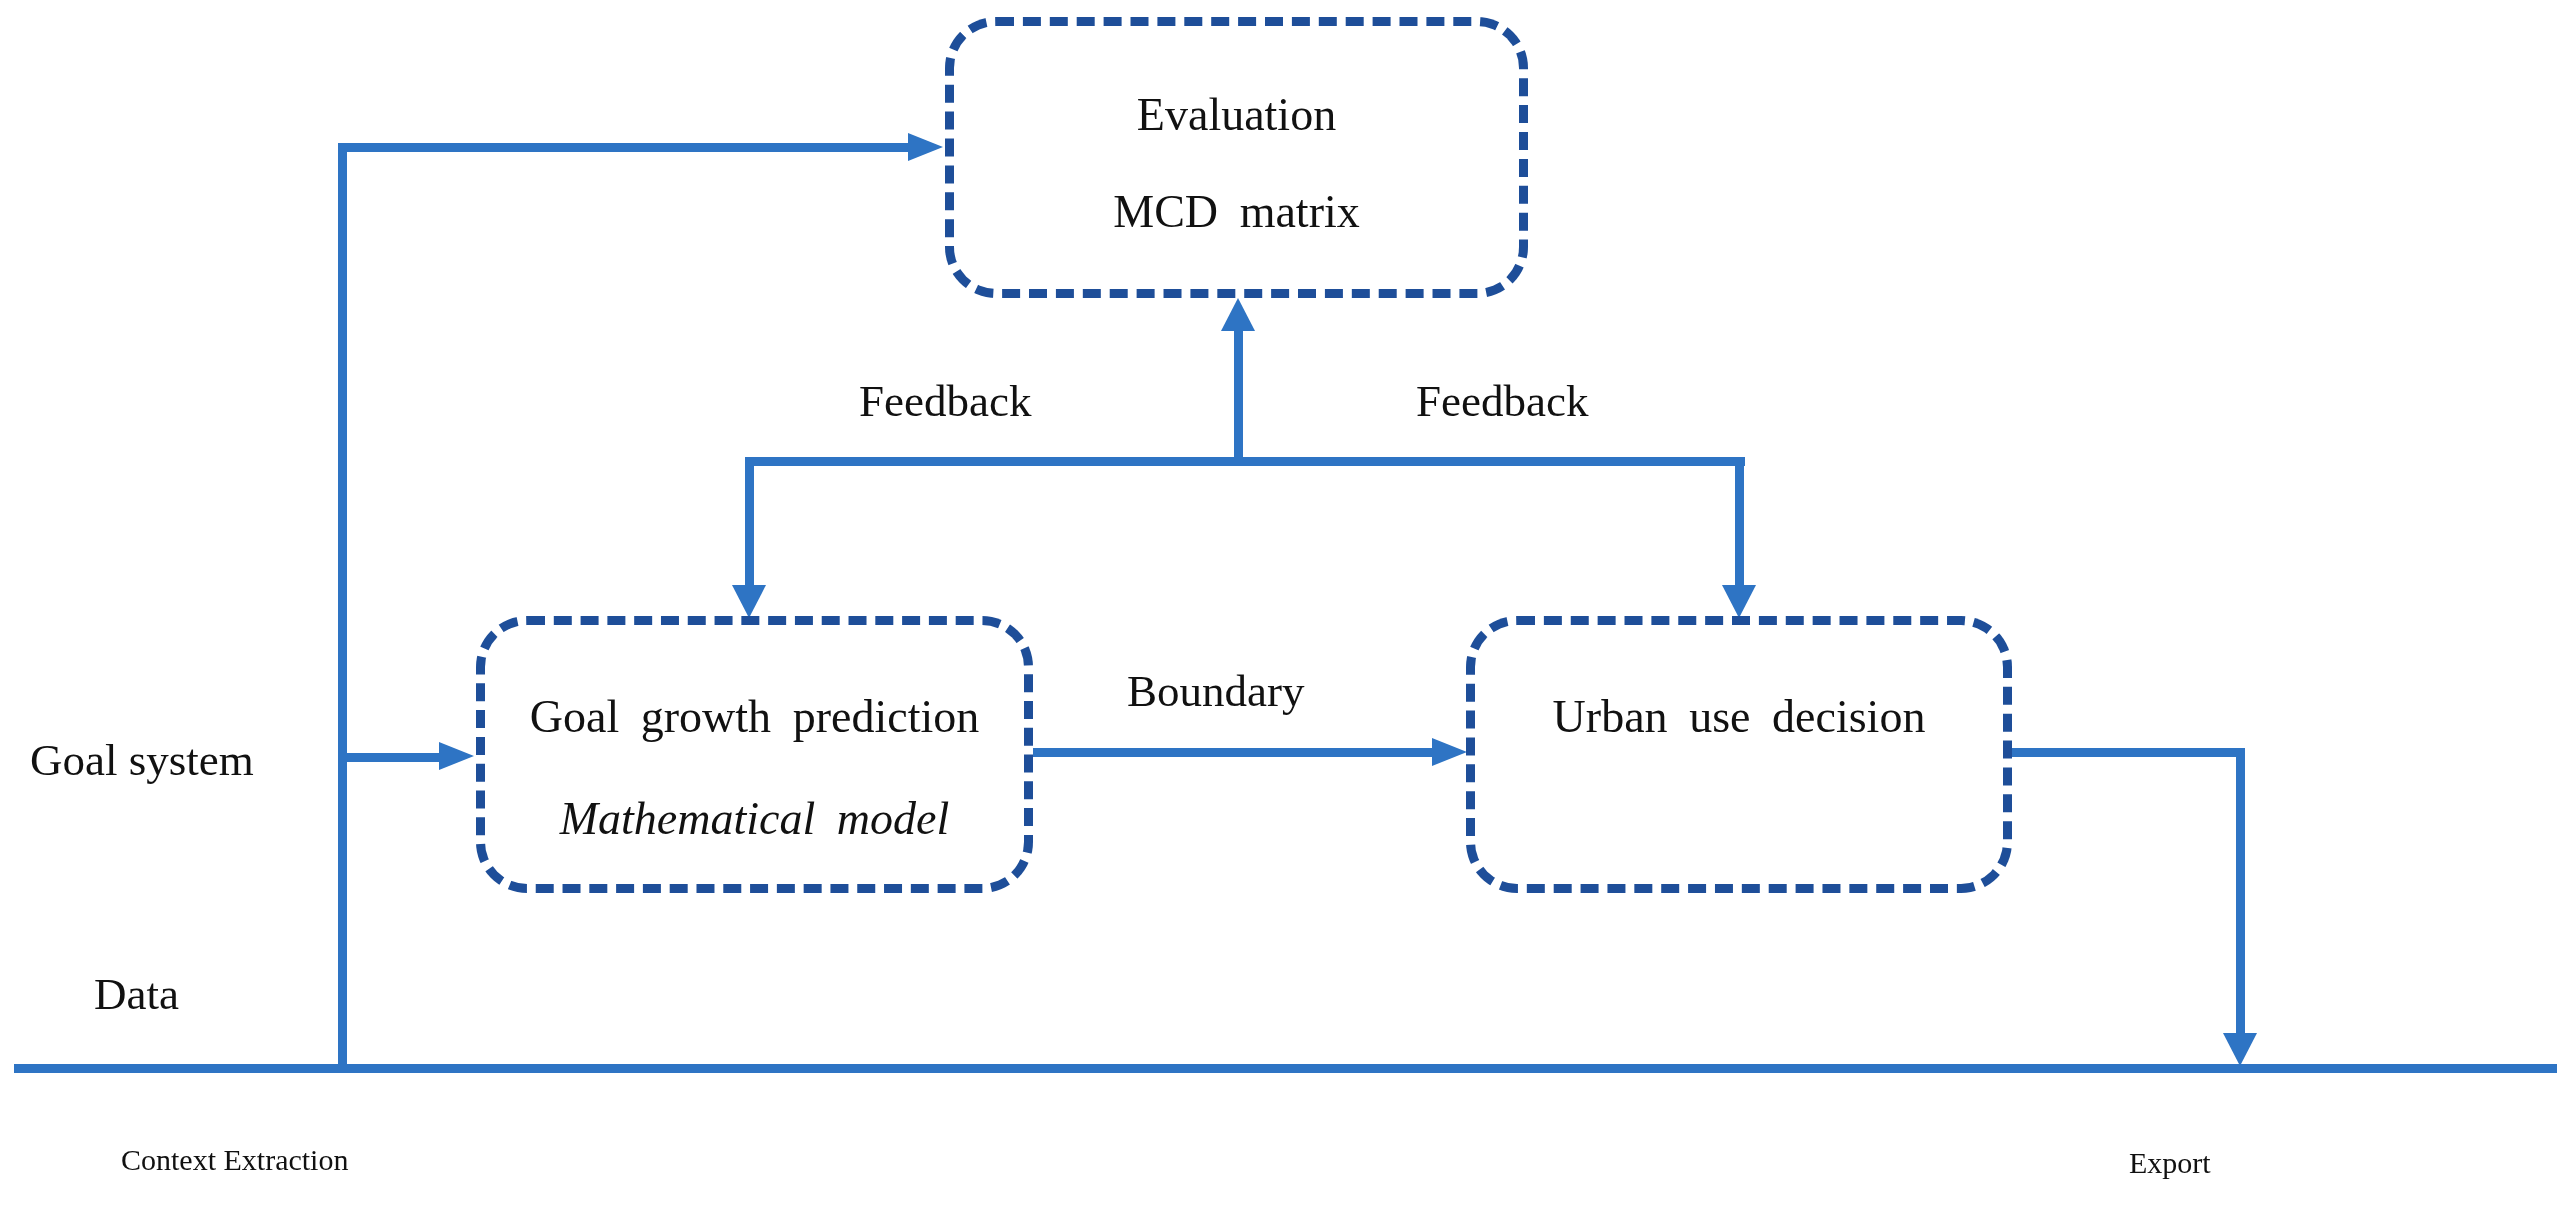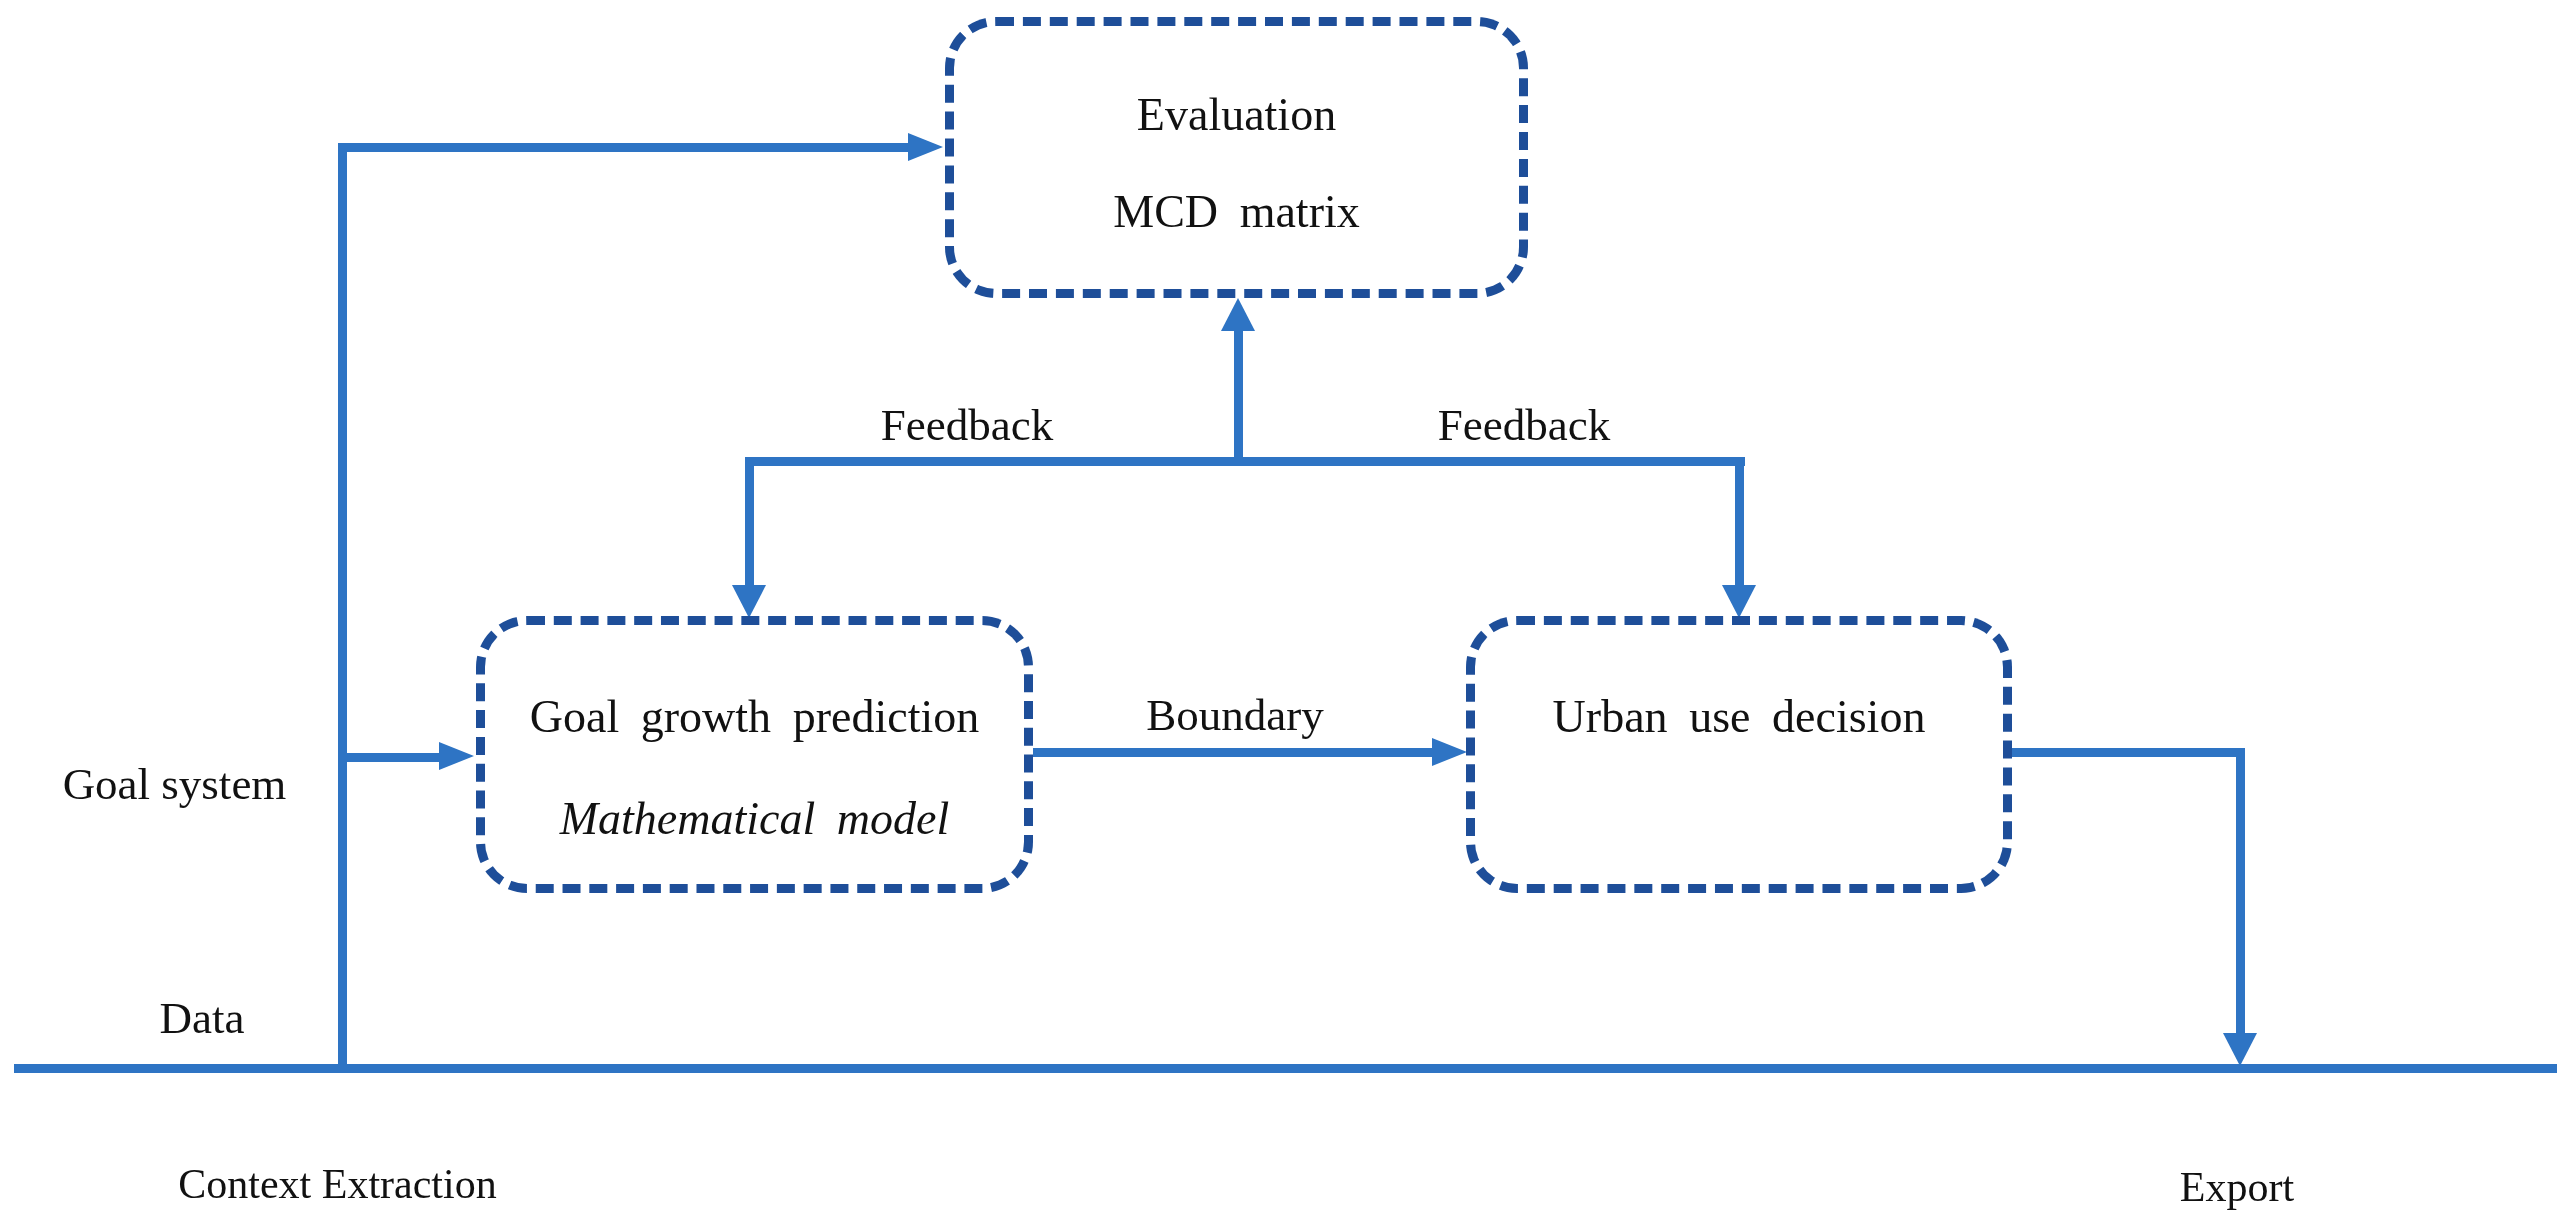--- a/index.html
+++ b/index.html
@@ -30,26 +30,25 @@
   .box-line{
     position:absolute;left:0;right:0;
     text-align:center;
     font-size:46px;line-height:58px;
     word-spacing:0.22em;
     white-space:nowrap;
   }
   
   .lbl{
     position:absolute;
-    text-align:center;
+    text-align:left;
     font-size:45px;line-height:58px;
     white-space:nowrap;
-    margin-top:24px;
   }
-  .lbl-sm{font-size:42px;}
+  .lbl-sm{font-size:30px;}
 </style>
 </head>
 <body>
 
 <div id="stage" style="--line: #2E74C4; --dashed_border: #1E4E99; --text: #111111; --background: #FFFFFF;">
 
   <div class="line" style="left:14.4px;top:1064px;width:2543px;height:8.7px;"></div>
 
   <div class="line" style="left:338px;top:143px;width:8.7px;height:926px;"></div>
   <div class="line" style="left:338px;top:143px;width:574px;height:8.7px;"></div>

